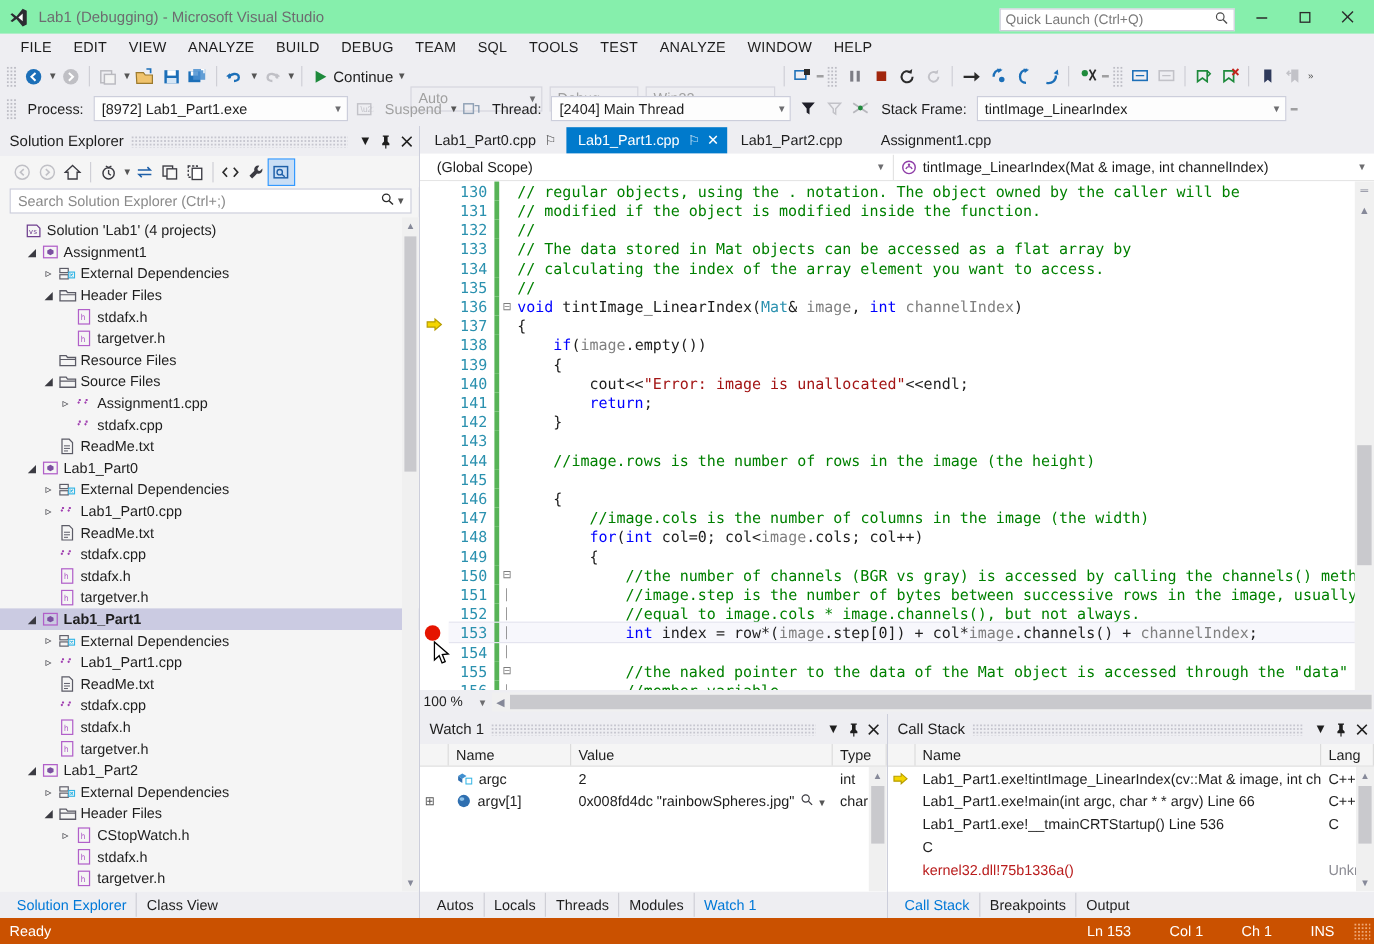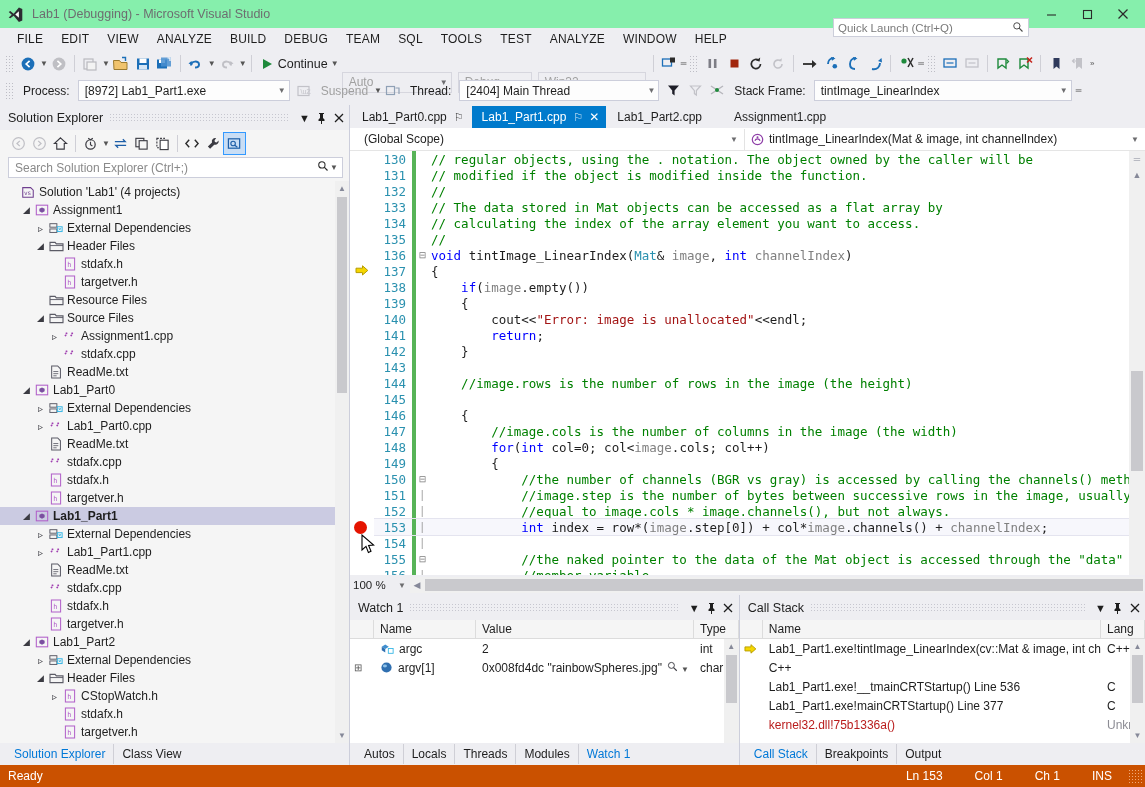--- a/index.html
+++ b/index.html
@@ -15,21 +15,21 @@
   #app { position: relative; width: 1145px; height: 787px; background: #eeeef2; }
 
   
   .titlebar {
     height: 28px; display: flex; align-items: center;
     background: #86efac; position: relative;
   }
   .vs-logo { width: 30px; height: 28px; display: flex; align-items: center; justify-content: center; }
   .title-text { color: #6d6d70; font-size: 12.5px; margin-left: 2px; }
   .quick-launch {
-    position: absolute; right: 116px; top: 18px;
+    position: absolute; right: 116px; top: 7px;
     width: 196px; height: 19px; background: #fff;
     border: 1px solid #ccceda; display: flex; align-items: center;
     padding: 0 4px; font-size: 11.5px; color: #7a7a7a;
   }
   .quick-launch .ql-text { flex: 1; }
   .win-btns { position: absolute; right: 4px; top: 0; height: 28px; display: flex; align-items: center; }
   .win-btn { width: 36px; height: 26px; display: flex; align-items: center; justify-content: center; color: #3b3b3b; }
 
   
   .menubar { height: 22px; display: flex; align-items: center; padding-left: 8px; background: #eeeef2; }
@@ -1102,30 +1102,30 @@
                   <span class="gcell" style="width: 23px; padding-left: 4px;">
                     <svg width="13" height="12" viewBox="0 0 14 13">
                       <path d="M1 4.2h6.5V1.8L12.8 6.4 7.5 11V8.6H1z" fill="#f5d600" stroke="#b69c00" stroke-width="1"></path>
                     </svg>
                   </span>
                   <span class="gcell" style="flex: 1 1 0%; color: rgb(30, 30, 30);">Lab1_Part1.exe!tintImage_LinearIndex(cv::Mat &amp; image, int ch</span>
                   <span class="gcell" style="width: 44px; color: rgb(30, 30, 30);">C++</span>
                 </div>
                 <div class="grow">
                   <span class="gcell" style="width: 23px; padding-left: 4px;"></span>
+                  <span class="gcell" style="flex: 1 1 0%; color: rgb(30, 30, 30);">Lab1_Part1.exe!main(int argc, char * * argv) Line 66</span>
                   <span class="gcell" style="width: 44px; color: rgb(30, 30, 30);">C++</span>
                 </div>
                 <div class="grow">
                   <span class="gcell" style="width: 23px; padding-left: 4px;"></span>
                   <span class="gcell" style="flex: 1 1 0%; color: rgb(30, 30, 30);">Lab1_Part1.exe!__tmainCRTStartup() Line 536</span>
                   <span class="gcell" style="width: 44px; color: rgb(30, 30, 30);">C</span>
                 </div>
                 <div class="grow">
                   <span class="gcell" style="width: 23px; padding-left: 4px;"></span>
-                  <span class="gcell" style="flex: 1 1 0%; color: rgb(30, 30, 30);">Lab1_Part1.exe!mainCRTStartup() Line 377</span>
                   <span class="gcell" style="width: 44px; color: rgb(30, 30, 30);">C</span>
                 </div>
                 <div class="grow">
                   <span class="gcell" style="width: 23px; padding-left: 4px;"></span>
                   <span class="gcell" style="flex: 1 1 0%; color: #b91c1c;">kernel32.dll!75b1336a()</span>
                   <span class="gcell" style="width: 44px; color: rgb(140, 140, 148);">Unkn</span>
                 </div>
               </div>
             <div class="gsb">
               <div class="gsb-up">▲</div>

